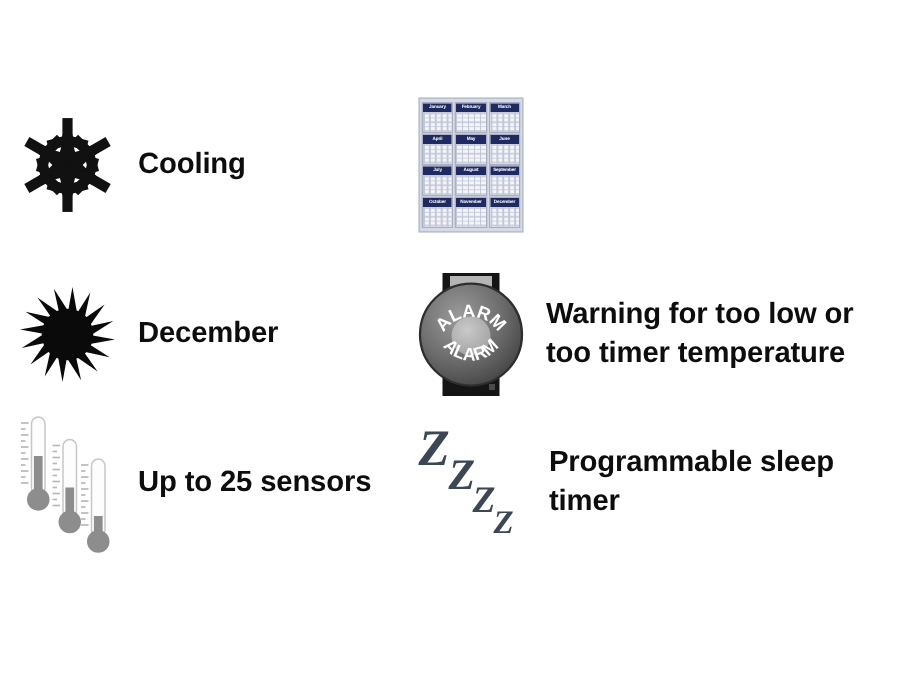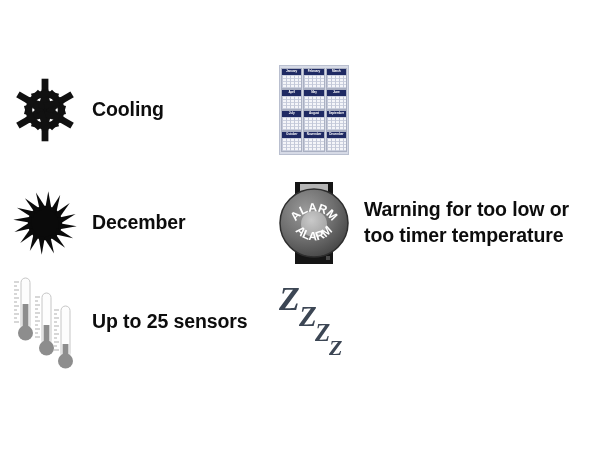--- a/index.html
+++ b/index.html
@@ -396,16 +396,18 @@
 
     <div class="feature-cell cell-right">
       <div class="icon-box ib-zzz">
         <svg viewBox="0 0 78 80" aria-hidden="true">
           <text class="zchar" x="4" y="28" font-size="34">Z</text>
           <text class="zchar" x="24" y="44" font-size="29">Z</text>
           <text class="zchar" x="40" y="59" font-size="25">Z</text>
           <text class="zchar" x="54" y="73" font-size="22">Z</text>
         </svg>
       </div>
+      <div class="feature-label">Programmable sleep
+timer</div>
     </div>
   </div>
 
 </div>
 
 </body></html>

